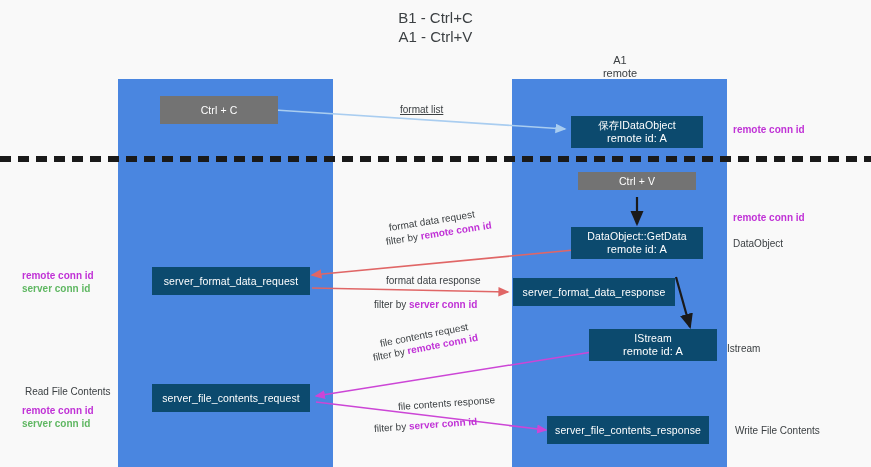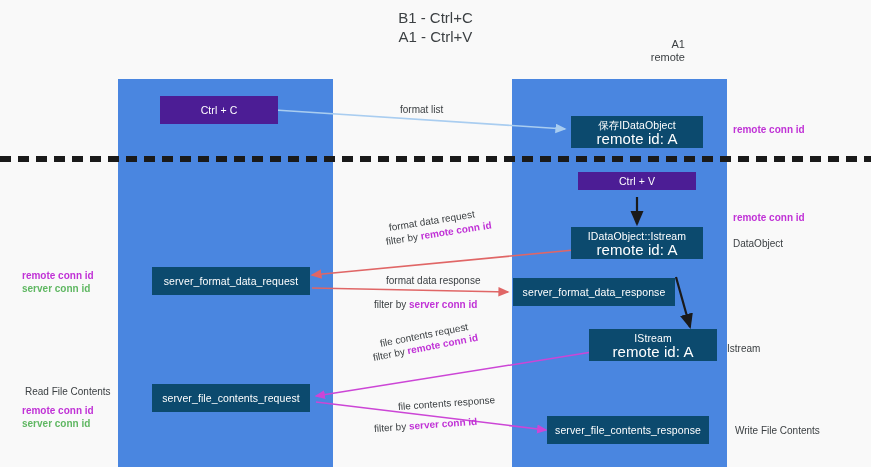--- a/index.html
+++ b/index.html
@@ -58,23 +58,23 @@
     display: flex;
     flex-direction: column;
     align-items: center;
     justify-content: center;
     text-align: center;
     color: #ffffff;
     font-size: 10.5px;
     line-height: 13px;
     letter-spacing: 0.1px;
   }
-  .node.green { background: #4c1d95; }
+  .node.green { background: #737373; }
   .node.orange { background: #0c4a6e; }
-  .node .l2 { font-size: 15px; }
+  .node .l2 { font-size: 11px; }
 
   
   .edge-label {
     position: absolute;
     font-size: 10px;
     line-height: 13px;
     color: #3c4043;
     white-space: nowrap;
   }
   .edge-label.rot-up { transform: rotate(-9deg); transform-origin: left center; }
@@ -113,21 +113,21 @@
   }
 </style>
 </head>
 <body>
 
 <div id="canvas">
 
   <div id="title">B1 - Ctrl+C
 A1 - Ctrl+V</div>
 
-  <div class="lane-header" style="left:555px; top:38px; width:130px;text-align:right;">A1
+  <div class="lane-header" style="left:555px; top:54px; width:130px;">A1
 remote</div>
 
   <div class="lane" style="left:118px; top:79px; width:215px; height:388px;"></div>
   <div class="lane" style="left:512px; top:79px; width:215px; height:388px;"></div>
 
   <svg id="arrows" viewBox="0 0 871 467">
     <defs>
       <marker id="ah-blue" markerWidth="7" markerHeight="7" refX="6" refY="3" orient="auto">
         <path d="M0,0 L7,3 L0,6 z" fill="#a9cdf0"></path>
       </marker>
@@ -166,21 +166,21 @@
   <div class="node orange" style="left:571px; top:116px; width:132px; height:32px;">
     <span>保存IDataObject</span>
     <span class="l2">remote id: A</span>
   </div>
 
   <div class="node green" style="left:578px; top:172px; width:118px; height:18px;">
     <span>Ctrl + V</span>
   </div>
 
   <div class="node orange" style="left:571px; top:227px; width:132px; height:32px;">
-    <span>IDataObject::Istream</span>
+    <span>DataObject::GetData</span>
     <span class="l2">remote id: A</span>
   </div>
 
   <div class="node orange" style="left:513px; top:278px; width:162px; height:28px;">
     <span>server_format_data_response</span>
   </div>
 
   <div class="node orange" style="left:152px; top:267px; width:158px; height:28px;">
     <span>server_format_data_request</span>
   </div>
@@ -191,21 +191,21 @@
   </div>
 
   <div class="node orange" style="left:152px; top:384px; width:158px; height:28px;">
     <span>server_file_contents_request</span>
   </div>
 
   <div class="node orange" style="left:547px; top:416px; width:162px; height:28px;">
     <span>server_file_contents_response</span>
   </div>
 
-  <div class="edge-label" style="left:400px; top:103px;">format list</div>
+  <div class="edge-label" style="left:400px; top:103px;text-decoration:underline;">format list</div>
 
   <div class="edge-label rot-up" style="left:389px; top:221px;">format data request</div>
   <div class="edge-label rot-up" style="left:386px; top:235px;"><span>filter by </span><span class="mag">remote conn id</span></div>
 
   <div class="edge-label" style="left:386px; top:274px;">format data response</div>
   <div class="edge-label" style="left:374px; top:298px;"><span>filter by </span><span class="mag">server conn id</span></div>
 
   <div class="edge-label rot-up2" style="left:380px; top:337px;">file contents request</div>
   <div class="edge-label rot-up2" style="left:373px; top:351px;"><span>filter by </span><span class="mag">remote conn id</span></div>
 

